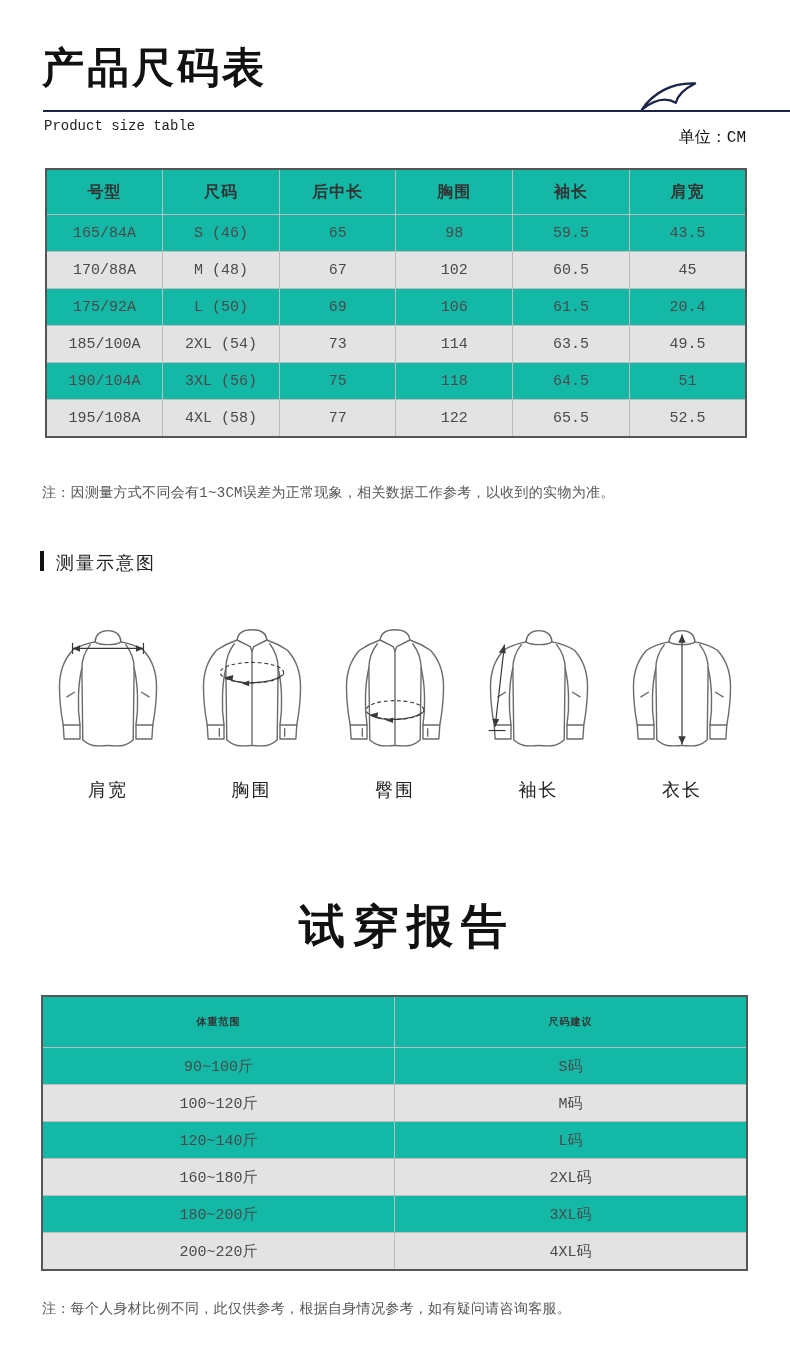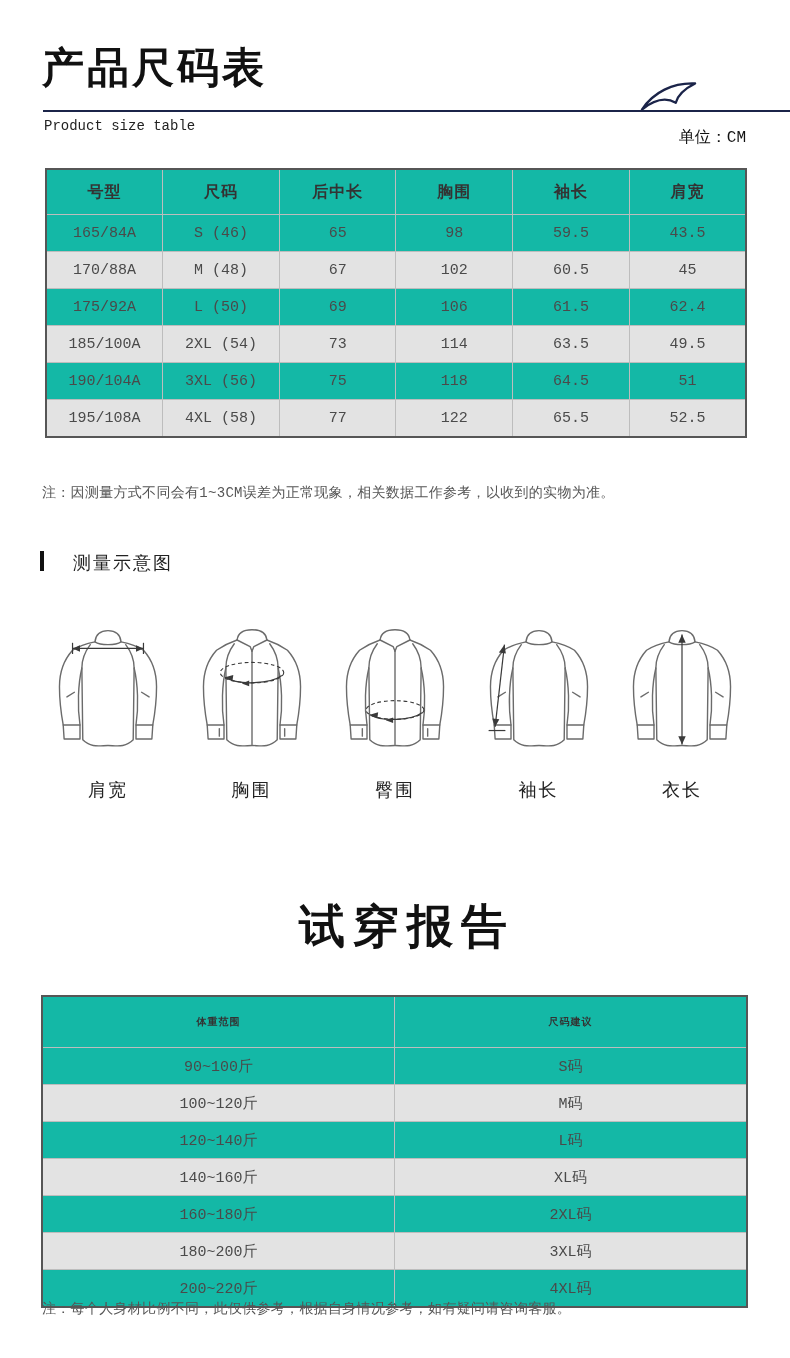--- a/index.html
+++ b/index.html
@@ -21,21 +21,21 @@
   .size-table th{height:42px;font-size:16px;font-weight:600;color:#333;letter-spacing:1px;}
   .size-table td{height:34px;font-size:15px;color:#4a4a4a;}
   .fit-table th{height:48px;font-size:10px;font-weight:600;color:#333;letter-spacing:1px;}
   .fit-table td{height:34px;font-size:15px;color:#4a4a4a;}
   tbody tr:nth-child(even){background:#e3e3e3;}
   
   .note{position:absolute;left:42px;font-size:14px;color:#555;letter-spacing:.3px;}
   .note1{top:484px;}
   .note2{top:1300px;}
   
-  .section{position:absolute;left:40px;top:551px;display:flex;align-items:flex-start;gap:29px;}
+  .section{position:absolute;left:40px;top:551px;display:flex;align-items:flex-start;gap:12px;}
   .section-bar{width:4px;height:20px;background:#111;}
   .section-title{font-size:18px;color:#222;letter-spacing:2px;}
   .diagram{position:absolute;left:40px;top:622px;width:710px;display:flex;justify-content:space-between;}
   .figure{width:136px;display:flex;flex-direction:column;align-items:center;}
   .figure svg{width:112px;height:148px;}
   .figure-label{margin-top:8px;font-size:18px;color:#222;letter-spacing:2px;}
   .shirt{stroke:#6b6b6b;stroke-width:1.5;fill:none;stroke-linecap:round;stroke-linejoin:round;}
   .meas{stroke:#3a3a3a;stroke-width:1.3;fill:none;}
   .meas-dash{stroke:#3a3a3a;stroke-width:1.2;fill:none;stroke-dasharray:4 3;}
   .ah{fill:#3a3a3a;stroke:none;}
@@ -113,21 +113,21 @@
           <td>102</td>
           <td>60.5</td>
           <td>45</td>
         </tr>
         <tr>
           <td>175/92A</td>
           <td>L (50)</td>
           <td>69</td>
           <td>106</td>
           <td>61.5</td>
-          <td>62.4</td>
+          <td>20.4</td>
         </tr>
         <tr>
           <td>185/100A</td>
           <td>2XL (54)</td>
           <td>73</td>
           <td>114</td>
           <td>63.5</td>
           <td>49.5</td>
         </tr>
         <tr>
@@ -231,24 +231,20 @@
         </tr>
         <tr>
           <td>100~120斤</td>
           <td>M码</td>
         </tr>
         <tr>
           <td>120~140斤</td>
           <td>L码</td>
         </tr>
         <tr>
-          <td>140~160斤</td>
-          <td>XL码</td>
-        </tr>
-        <tr>
           <td>160~180斤</td>
           <td>2XL码</td>
         </tr>
         <tr>
           <td>180~200斤</td>
           <td>3XL码</td>
         </tr>
         <tr>
           <td>200~220斤</td>
           <td>4XL码</td>

